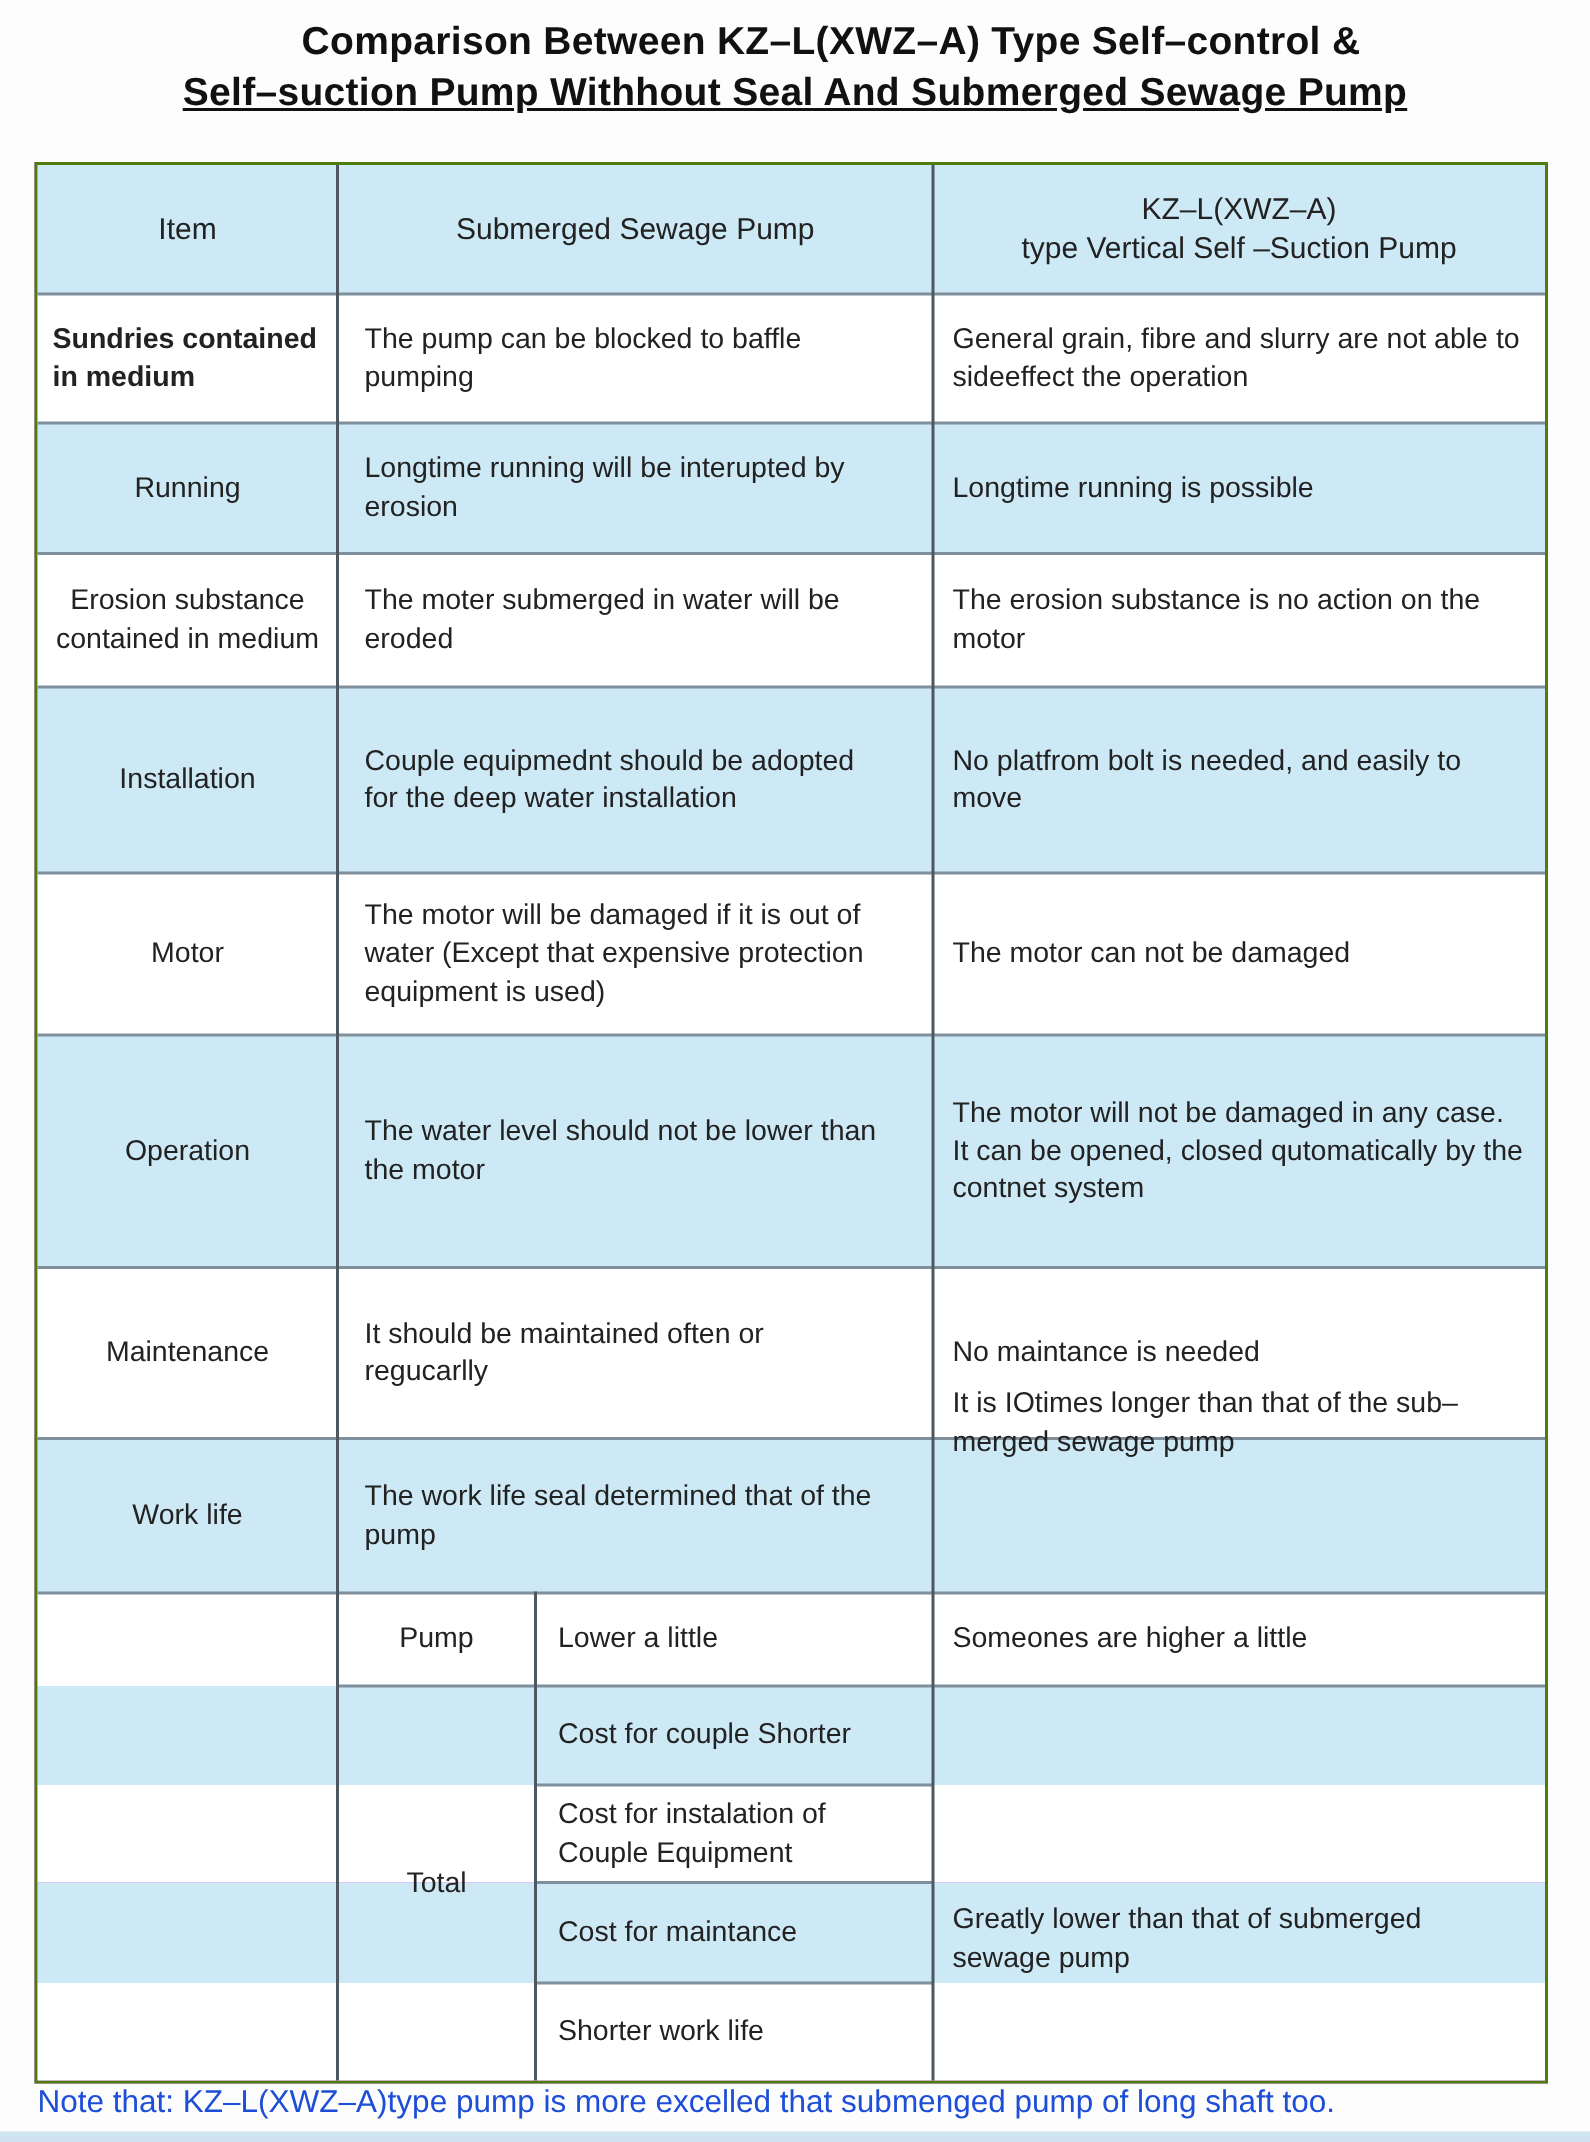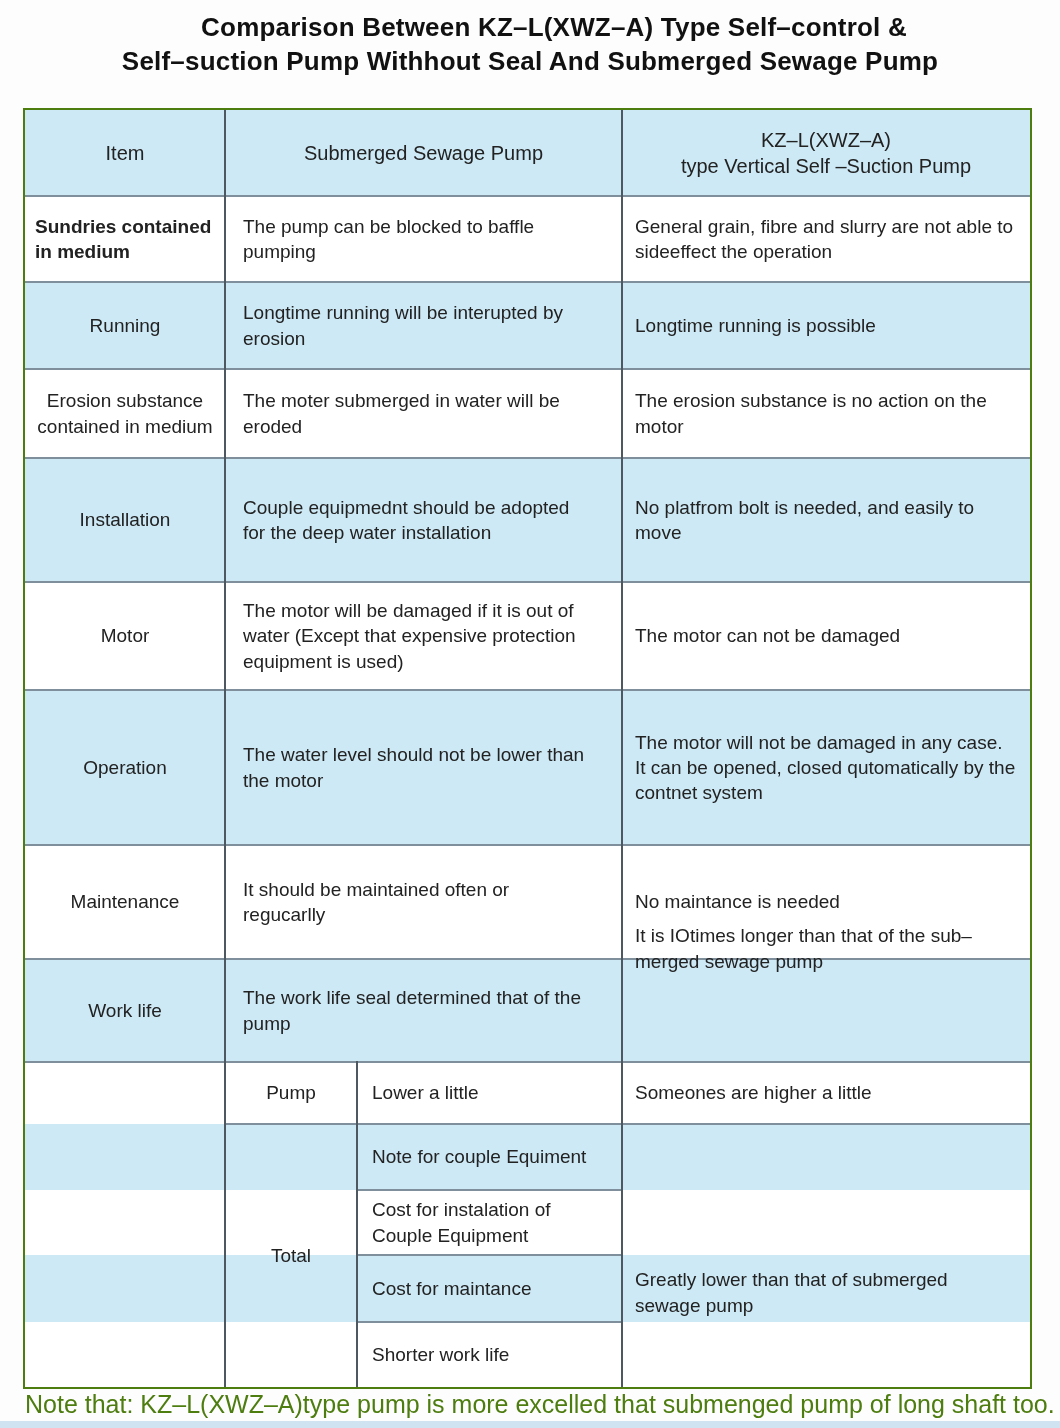--- a/index.html
+++ b/index.html
@@ -10,21 +10,21 @@
     font-family:"Liberation Sans", sans-serif;
     color:#222;
     overflow:hidden;
   }
   .title {
     position:absolute; left:0; width:100%;
     text-align:center; font-weight:bold; font-size:26px; color:#111;
     letter-spacing:0.2px;
   }
   .title.l1 { top:12px;padding-left:24px; }
-  .title.l2 { top:46px; }
+  .title.l2 { top:46px;text-decoration:underline; }
 
   .table {
     position:absolute; left:23px; top:108px;
     width:1005px; height:1277px;
     border:2px solid #4d7c0f;
     box-sizing:content-box;
     background:#d946ef;
   }
   .band { position:absolute; left:0; width:100%; }
   .blue { background:#cde9f5; }
@@ -43,21 +43,21 @@
   .c2.center { justify-content:center; text-align:center; padding:0; }
   .c3 { left:597px; width:408px; padding:0 12px 0 13px; }
   .c3.center { justify-content:center; text-align:center; padding:0; }
   .subcol-a { left:200px; width:132px; justify-content:center; text-align:center; }
   .subcol-b { left:332px; width:265px; padding:0 10px 0 15px; }
   .hdr { font-size:20px; }
   .twoline { flex-direction:column; justify-content:center; }
 
   .note {
     position:absolute; left:25px; top:1390px;
-    font-size:25px; color:#4d7c0f;
+    font-size:21px; color:#1d4ed8;
   }
   .bottom-strip {
     position:absolute; left:0; top:1421px; width:100%; height:7px;
     background:#cfe4f0;
   }
 </style>
 </head>
 <body>
 
 <div class="page">
@@ -139,21 +139,21 @@
     <div class="cell c2" style="top:849px; height:103px;">The work life seal determined that of the pump</div>
     <div class="cell c3" style="top:801px; height:75px;">It is IOtimes longer than that of the sub–merged sewage pump</div>
 
 
     <div class="cell subcol-a" style="top:952px; height:62px;">Pump</div>
     <div class="cell subcol-b" style="top:952px; height:62px;">Lower a little</div>
     <div class="cell c3" style="top:952px; height:62px;">Someones are higher a little</div>
 
     <div class="cell subcol-a" style="top:1014px; height:263px;">Total</div>
 
-    <div class="cell subcol-b" style="top:1014px; height:66px;">Note for couple Equiment</div>
+    <div class="cell subcol-b" style="top:1014px; height:66px;">Cost for couple Shorter</div>
     <div class="cell subcol-b" style="top:1080px; height:65px;">Cost for instalation of Couple Equipment</div>
     <div class="cell subcol-b" style="top:1145px; height:67px;">Cost for maintance</div>
     <div class="cell subcol-b" style="top:1212px; height:65px;">Shorter work life</div>
 
     <div class="cell c3" style="top:1014px; height:337px;">Greatly lower than that of submerged sewage pump</div>
 
   </div>
 
   <div class="note">Note that: KZ–L(XWZ–A)type pump is more excelled that submenged pump of long shaft too.</div>
   <div class="bottom-strip"></div>

